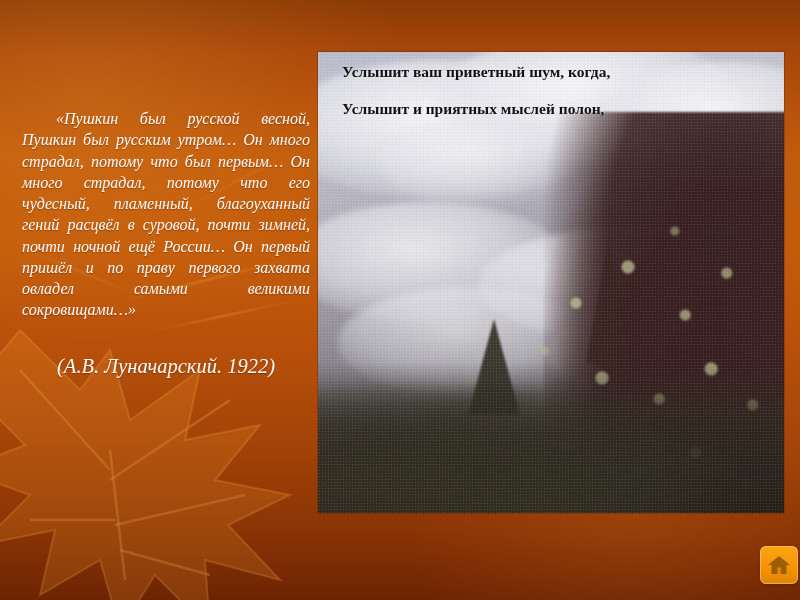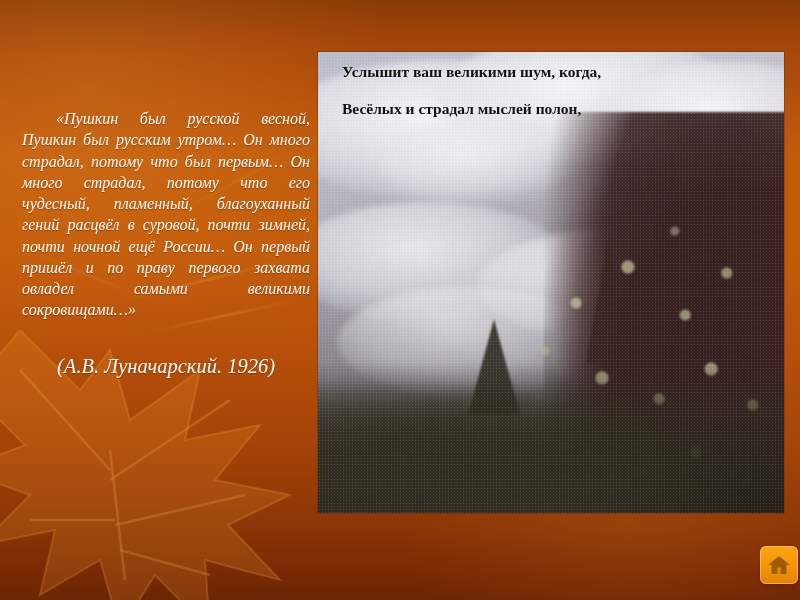--- a/index.html
+++ b/index.html
@@ -279,21 +279,21 @@
     </svg>
   </div>
 
   <div class="streak s1"></div>
   <div class="streak s2"></div>
   <div class="streak s3"></div>
   <div class="streak s4"></div>
 
   <div id="quote-col">
     <div class="quote-body">«Пушкин был русской весной, Пушкин был русским утром… Он много страдал, потому что был первым… Он много страдал, потому что его чудесный, пламенный, благоуханный гений расцвёл в суровой, почти зимней, почти ночной ещё России… Он первый пришёл и по праву первого захвата овладел самыми великими сокровищами…»</div>
-    <div class="quote-attr">(А.В. Луначарский. 1926)</div>
+    <div class="quote-attr">(А.В. Луначарский. 1922)</div>
   </div>
 
   <div id="photo">
     <div class="sky"></div>
 
     <div class="cloud c1"></div>
     <div class="cloud c2"></div>
     <div class="cloud c3"></div>
     <div class="cloud c8"></div>
     <div class="cloud c4"></div>
@@ -305,22 +305,22 @@
 
     <div class="foliage tree-right"></div>
     <div class="foliage blossom"></div>
     <div class="foliage conifer2"></div>
     <div class="foliage treeline"></div>
     <div class="foliage conifer"></div>
 
     <div class="halftone"></div>
 
     <div id="poem">
-      <div class="poem-line">Услышит ваш великими шум, когда,</div>
-      <div class="poem-line">Весёлых и страдал мыслей полон,</div>
+      <div class="poem-line">Услышит ваш приветный шум, когда,</div>
+      <div class="poem-line">Услышит и приятных мыслей полон,</div>
     </div>
   </div>
 
   <div id="home-btn" title="home-button">
     <span>
       <svg width="24" height="22" viewBox="0 0 24 22">
         <path d="M12 2 L23 11 L19.5 11 L19.5 20 L4.5 20 L4.5 11 L1 11 Z" fill="#a05c05"></path>
         <rect x="10.4" y="13.5" width="3.4" height="6.5" fill="#d98a0a"></rect>
       </svg>
     </span>

